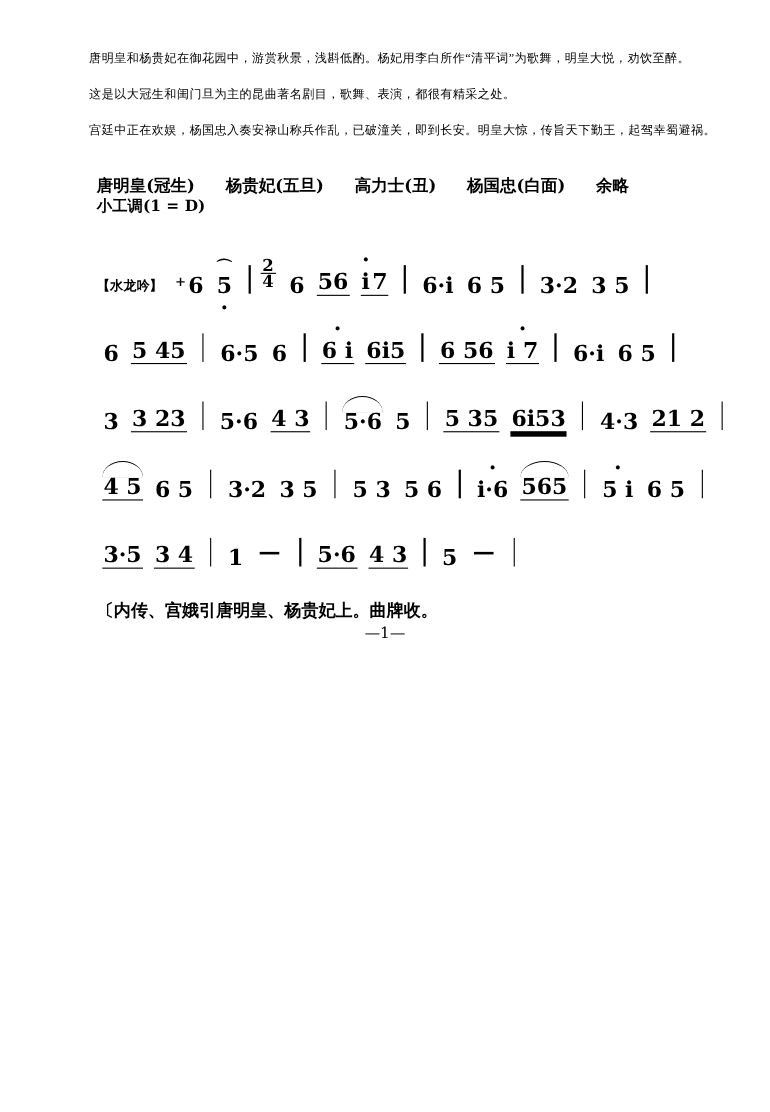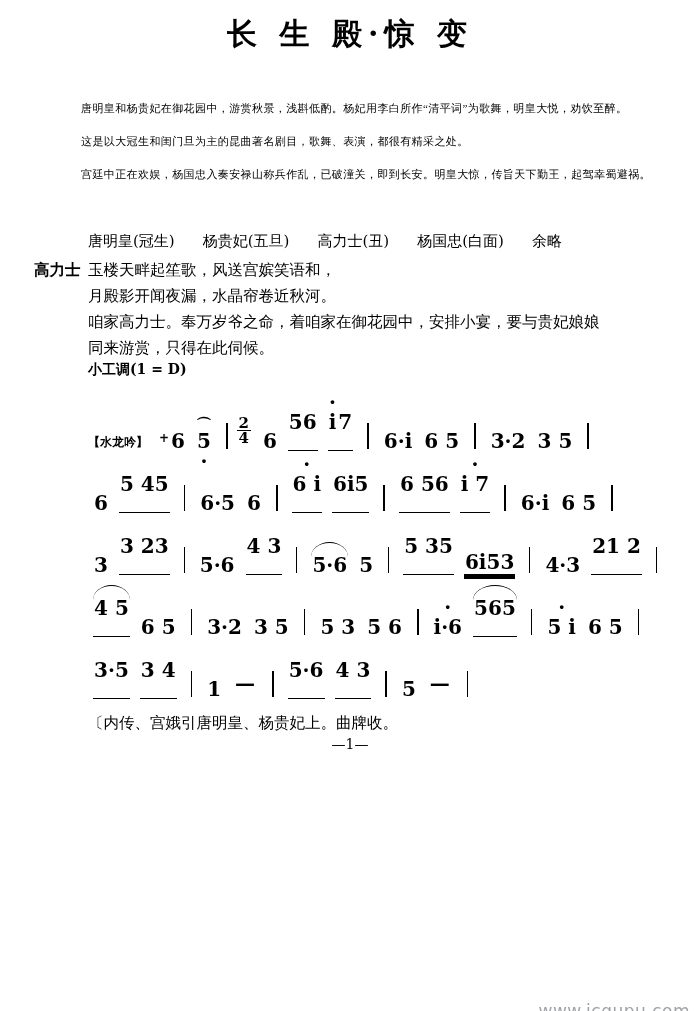--- a/index.html
+++ b/index.html
@@ -37,25 +37,25 @@
     font-size: 11px;
     line-height: 31px;
     letter-spacing: 0.4px;
     padding: 0 16px 0 22px;
   }
   .intro p {
     margin: 0 0 2px 0;
     text-indent: 33px;
   }
   .roles {
-    margin-top: 42px;
+    margin-top: 25px;
     padding: 0 14px 0 62px;
     font-family: "DejaVu Serif", serif;
     font-size: 15px;
-    font-weight: normal;
+    font-weight: bold;
     display: flex;
     gap: 28px;
     white-space: nowrap;
   }
   .stage-dir {
     margin-top: 28px;
     padding-left: 62px;
     font-family: "DejaVu Serif", serif;
     font-size: 15.5px;
     font-weight: bold;
@@ -132,21 +132,21 @@
     margin: 0 5px 4px 5px;
     position: relative;
   }
   .n {
     font-size: 20px;
     font-weight: bold;
     line-height: 20px;
     position: relative;
     padding: 0 1px;
   }
-  .beam1 { border-bottom: 1.7px solid #000; padding-bottom: 18px; }
+  .beam1 { border-bottom: 1.7px solid #000; padding-bottom: 2px; }
   .beam2 { border-bottom: 1.7px solid #000; padding-bottom: 2px; box-shadow: 0 4px 0 0 #000; }
   .dota {
     position: relative;
   }
   .dota::before {
     content: "·";
     position: absolute;
     top: -13px;
     left: 50%;
     transform: translateX(-50%);
@@ -195,25 +195,25 @@
   }
   .fermata::before {
     content: "⌒";
     position: absolute;
     top: -16px;
     left: 50%;
     transform: translateX(-50%);
     font-size: 16px;
   }
   .footer-dir {
-    margin-top: 10px;
+    margin-top: 24px;
     padding-left: 62px;
     font-family: "DejaVu Serif", serif;
     font-size: 15.5px;
-    font-weight: normal;
+    font-weight: bold;
   }
   .pagenum {
     text-align: center;
     font-family: "DejaVu Serif", serif;
     font-size: 14px;
     margin-top: 2px;
   }
   .watermark {
     position: absolute;
     right: 10px;
@@ -222,44 +222,36 @@
     font-size: 17px;
     color: #9fa3a6;
     letter-spacing: 0.5px;
   }
 </style>
 </head>
 <body>
 
 <div class="page">
 
-  <div class="title">长 生 殿·惊 变</div>
 
   <div class="intro">
     <p>唐明皇和杨贵妃在御花园中，游赏秋景，浅斟低酌。杨妃用李白所作“清平词”为歌舞，明皇大悦，劝饮至醉。</p>
     <p>这是以大冠生和闺门旦为主的昆曲著名剧目，歌舞、表演，都很有精采之处。</p>
     <p>宫廷中正在欢娱，杨国忠入奏安禄山称兵作乱，已破潼关，即到长安。明皇大惊，传旨天下勤王，起驾幸蜀避祸。</p>
   </div>
 
   <div class="roles">
     <div class="role">唐明皇(冠生)</div>
     <div class="role">杨贵妃(五旦)</div>
     <div class="role">高力士(丑)</div>
     <div class="role">杨国忠(白面)</div>
     <div class="role">余略</div>
   </div>
 
 
-  <div class="speech-block">
-    <div class="speaker">高力士</div>
-    <div class="speech-line">玉楼天畔起笙歌，风送宫嫔笑语和，</div>
-    <div class="speech-line">月殿影开闻夜漏，水晶帘卷近秋河。</div>
-    <div class="speech-line">咱家高力士。奉万岁爷之命，着咱家在御花园中，安排小宴，要与贵妃娘娘</div>
-    <div class="speech-line">同来游赏，只得在此伺候。</div>
-  </div>
 
   <div class="key-sig">小工调(1 = D)</div>
 
   <div class="score">
 
     <div class="sysrow">
       <span class="cue">【水龙吟】</span>
       <span class="grp">
         <span class="grace">+</span>
         <span class="n">6</span>

